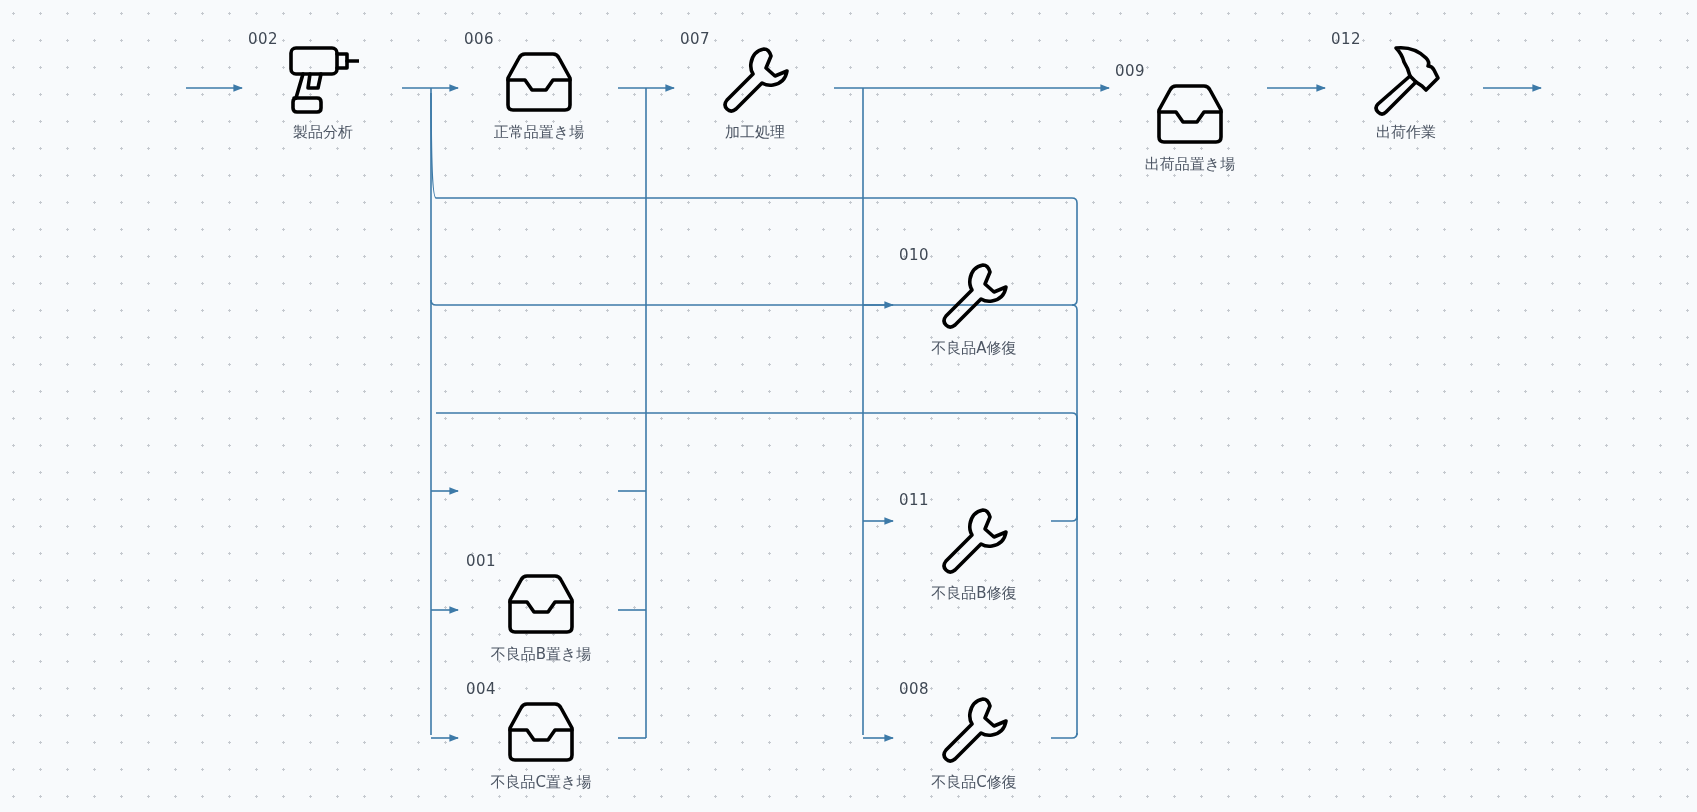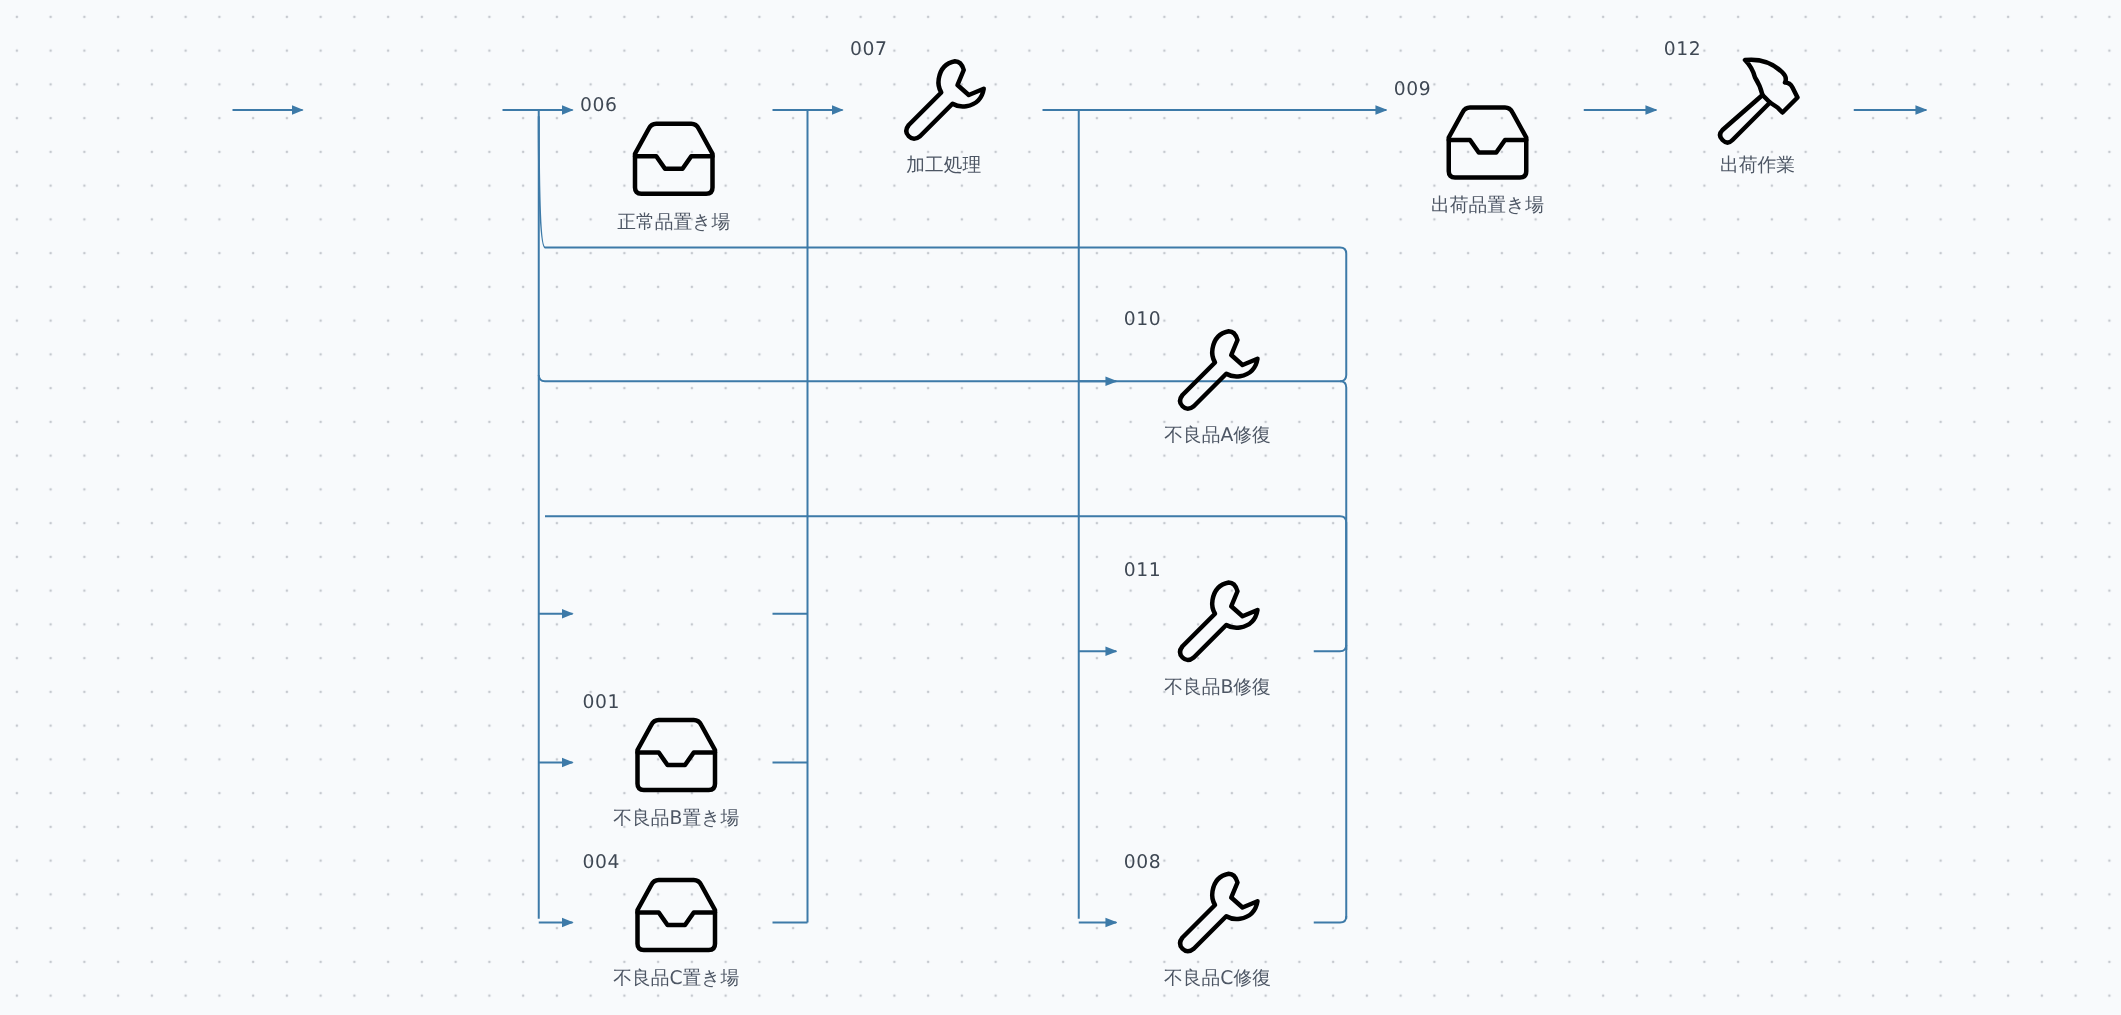--- a/index.html
+++ b/index.html
@@ -58,21 +58,30 @@
         <path d="M863 305 H893" marker-end="url(#arrow)"></path>
         <path d="M863 521 H893" marker-end="url(#arrow)"></path>
         <path d="M863 738 Q863 738 868 738 H893" marker-end="url(#arrow)"></path>
         <path d="M1051 521 H1072 Q1077 521 1077 516"></path>
         <path d="M1051 738 H1072 Q1077 738 1077 733"></path>
         <path d="M1267 88 H1325" marker-end="url(#arrow)"></path>
         <path d="M1483 88 H1541" marker-end="url(#arrow)"></path>
       </g>
   </svg>
 
-  <div class="node" style="left:464px;top:30px;margin-top:45px;">
+  <div class="node" style="left:248px;top:30px;">
+    <span class="num">002</span>
+    <div class="icon">
+        <svg viewBox="0 0 72 72">
+          <use href="#ico-drill"></use>
+        </svg>
+      </div>
+    <span class="label">製品分析</span>
+  </div>
+  <div class="node" style="left:464px;top:30px;">
     <span class="num">006</span>
     <div class="icon">
         <svg viewBox="0 0 72 72">
           <use href="#ico-inbox"></use>
         </svg>
       </div>
     <span class="label">正常品置き場</span>
   </div>
   <div class="node" style="left:680px;top:30px;">
     <span class="num">007</span>
@@ -123,21 +132,21 @@
 
   <div class="node" style="left:899px;top:246px;">
     <span class="num">010</span>
     <div class="icon">
         <svg viewBox="0 0 72 72">
           <use href="#ico-wrench"></use>
         </svg>
       </div>
     <span class="label">不良品A修復</span>
   </div>
-  <div class="node" style="left:899px;top:447px;">
+  <div class="node" style="left:899px;top:491px;">
     <span class="num">011</span>
     <div class="icon">
         <svg viewBox="0 0 72 72">
           <use href="#ico-wrench"></use>
         </svg>
       </div>
     <span class="label">不良品B修復</span>
   </div>
   <div class="node" style="left:899px;top:680px;">
     <span class="num">008</span>

